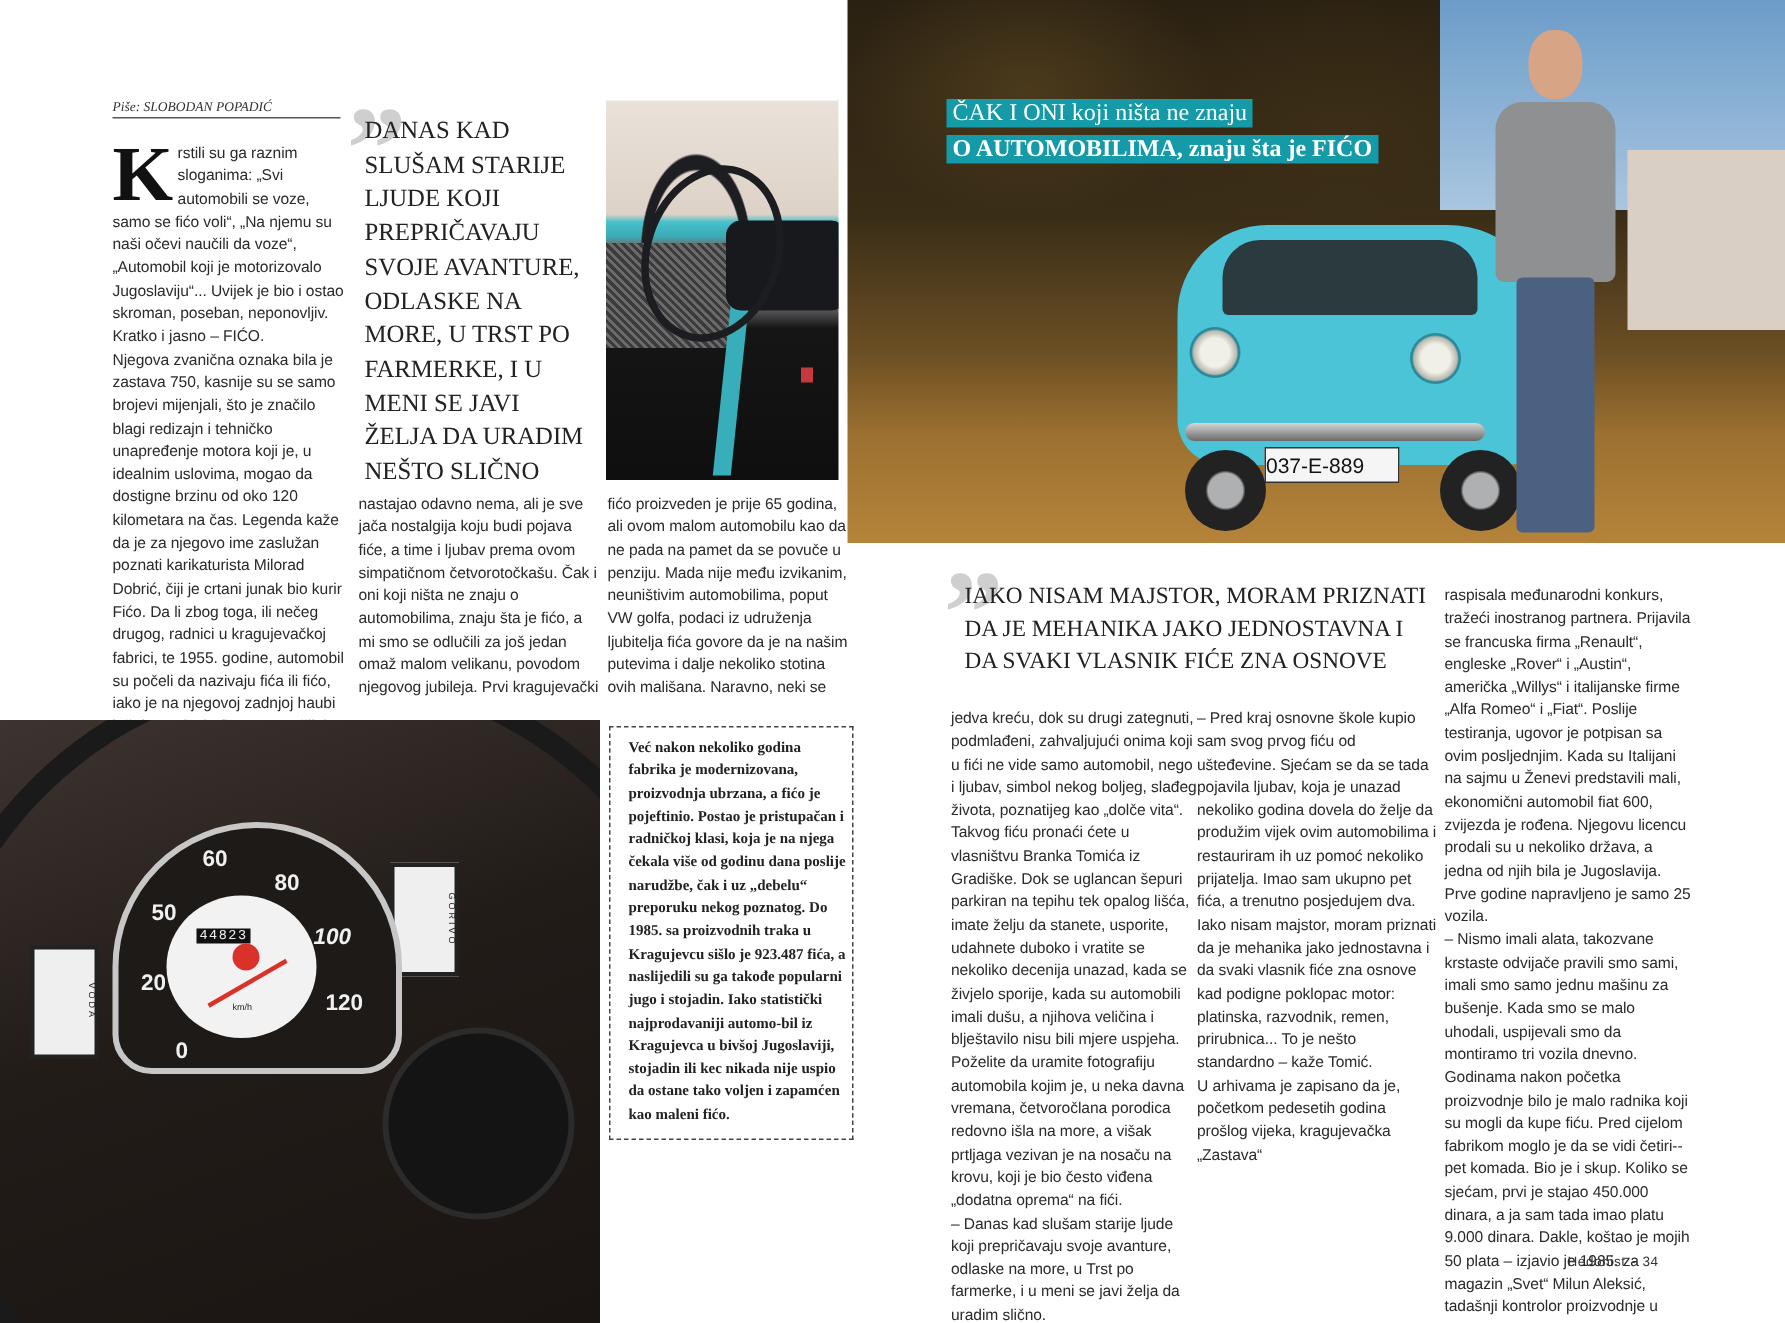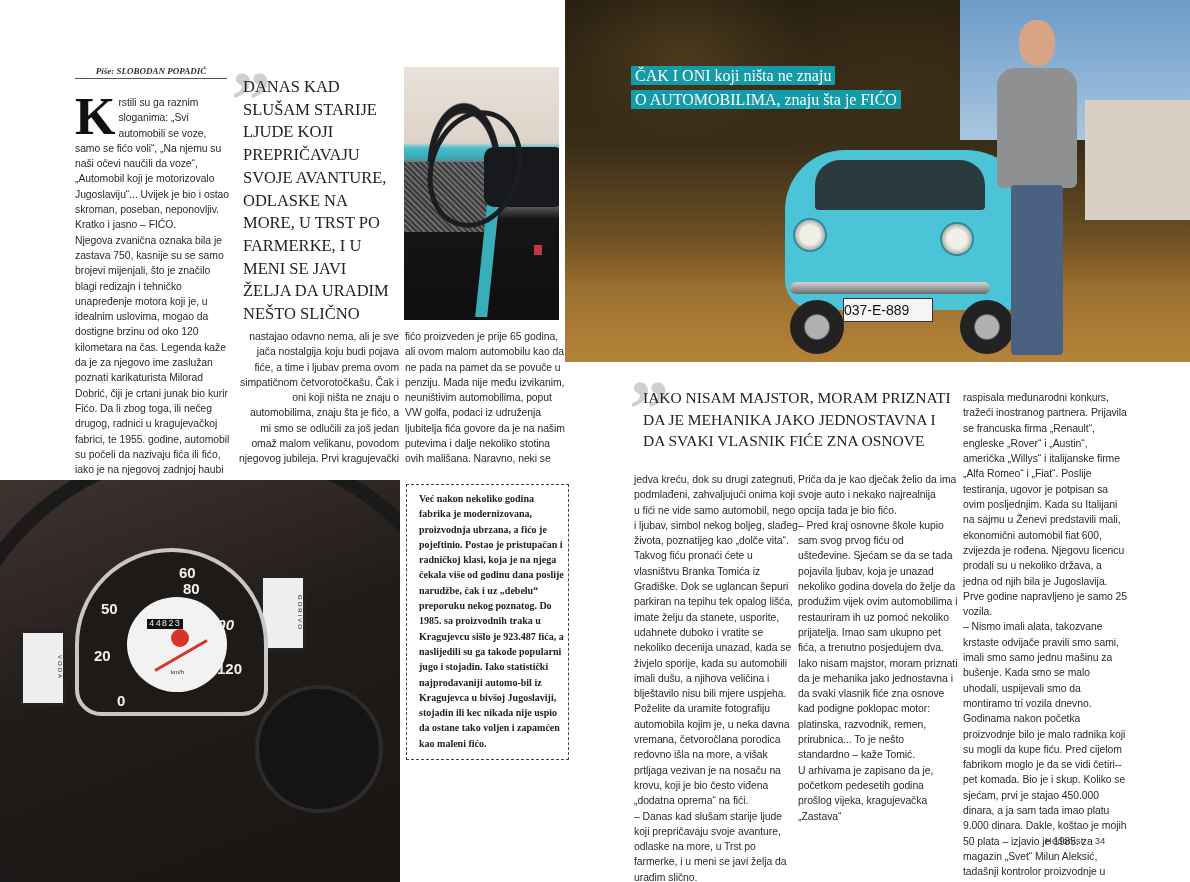--- a/index.html
+++ b/index.html
@@ -1,25 +1,25 @@
 <!DOCTYPE html>
 <html><head>
 <meta charset="utf-8">
 <style>
   html,body{margin:0;padding:0;}
   body{width:1190px;height:882px;position:relative;overflow:hidden;background:#fff;font-family:"Liberation Sans",sans-serif;color:#222;}
   .abs{position:absolute;}
   .body-text{font-size:10.4px;line-height:15.3px;color:#2a2a2a;letter-spacing:-0.05px;}
   .body-text p{margin:0;}
-  .byline{left:75px;top:66px;width:152px;font-family:"Liberation Serif",serif;font-style:italic;font-weight:bold;font-size:9px;border-bottom:1px solid #555;padding-bottom:2px;color:#333;text-align:center;}
+  .byline{left:75px;top:66px;width:152px;font-family:"Liberation Serif",serif;font-style:italic;font-weight:normal;font-size:9px;border-bottom:1px solid #555;padding-bottom:2px;color:#333;}
   .col1{left:75px;top:95px;width:158px;}
   .dropcap{float:left;font-family:"Liberation Serif",serif;font-weight:bold;font-size:52px;line-height:40px;margin:0 3px 0 0;padding-top:2px;color:#111;}
   .pull1{left:243px;top:76px;width:150px;font-family:"Liberation Serif",serif;font-size:16.5px;line-height:22.7px;color:#222;}
   .quote-mark{position:absolute;font-family:"Liberation Serif",serif;font-weight:bold;color:#cfcfcf;font-size:80px;line-height:60px;}
-  .col2{left:239px;top:329px;width:160px;text-align:right;}
+  .col2{left:239px;top:329px;width:160px;}
   .col3{left:405px;top:329px;width:160px;}
   .photo-interior{left:404px;top:67px;width:155px;height:253px;overflow:hidden;
     background:
       radial-gradient(ellipse 40px 70px at 60px 100px, transparent 30px, #1c1e22 31px, #1c1e22 36px, transparent 37px),
       linear-gradient(180deg,#e9e2da 0%,#ddd2c7 30%,#48c0cb 32%,#3aa9b5 36%,#6f6f6f 38%,#5a5a5a 55%,#151515 60%,#0f0f10 100%);}
   .photo-interior .wheel{position:absolute;left:25px;top:42px;width:82px;height:110px;border:5px solid #1c1d21;border-radius:50%;transform:rotate(18deg);}
   .photo-interior .dash{position:absolute;left:80px;top:80px;width:80px;height:60px;background:#18191c;border-radius:10px;}
   .photo-interior .door{position:absolute;left:0;top:95px;width:90px;height:70px;background:repeating-linear-gradient(45deg,#3b3b3b 0 2px,#6b6b6b 2px 4px);}
   .photo-interior .trim{position:absolute;left:78px;top:120px;width:12px;height:130px;background:#38aebb;transform:skewX(-6deg);}
   .photo-interior .tag{position:absolute;left:130px;top:178px;width:8px;height:10px;background:#c23a40;}
@@ -36,21 +36,21 @@
   .photo-hero .bumper{position:absolute;left:225px;top:282px;width:200px;height:12px;background:linear-gradient(#d6d6d6,#6a6a6a);border-radius:6px;}
   .photo-hero .plate{position:absolute;left:278px;top:298px;width:88px;height:22px;background:#f5f5f5;border:1px solid #333;font-family:"Liberation Sans",sans-serif;font-size:14px;line-height:22px;text-align:left;color:#111;}
   .photo-hero .wheel{position:absolute;width:54px;height:54px;border-radius:50%;background:radial-gradient(circle,#aeb0b2 30%,#222 35%);}
   .photo-hero .person{position:absolute;left:432px;top:20px;width:80px;height:340px;}
   .photo-hero .head{position:absolute;left:22px;top:0;width:36px;height:46px;border-radius:45%;background:#d7a585;}
   .photo-hero .torso{position:absolute;left:0;top:48px;width:80px;height:120px;background:#8e9092;border-radius:18px 18px 6px 6px;}
   .photo-hero .legs{position:absolute;left:14px;top:165px;width:52px;height:170px;background:#4b6182;border-radius:4px;}
   .caption-band{left:631px;display:inline-block;background:#159aa8;color:#fff;font-family:"Liberation Serif",serif;font-size:16px;line-height:19px;padding:0 4px;white-space:nowrap;text-align:right;}
   .photo-dash{left:0;top:480px;width:400px;height:402px;overflow:hidden;background:linear-gradient(160deg,#3d3430 0%,#221c19 45%,#1a1512 100%);}
   .gauge{position:absolute;left:75px;top:68px;width:185px;height:160px;border:4px solid #c7c7c7;border-radius:110px 110px 30px 30px;background:#1e1a18;}
-  .gauge-inner{position:absolute;left:48px;top:45px;width:100px;height:95px;border-radius:50%;background:#f2f2f2;}
+  .gauge-inner{position:absolute;left:32px;top:45px;width:100px;height:95px;border-radius:50%;background:#f2f2f2;}
   .gauge-num{position:absolute;color:#f0f0f0;font-family:"Liberation Sans",sans-serif;font-size:15px;font-weight:bold;}
   .odometer{position:absolute;left:20px;top:22px;background:#111;color:#eee;font-family:"Liberation Mono",monospace;font-size:9px;padding:0 2px;letter-spacing:1px;}
   .kmh{position:absolute;left:44px;top:72px;font-size:6px;color:#222;}
   .needle{position:absolute;left:20px;top:42px;width:60px;height:3px;background:#d9322a;transform:rotate(-30deg);transform-origin:right center;}
   .hub{position:absolute;left:44px;top:32px;width:18px;height:18px;border-radius:50%;background:#d9322a;}
   .side-gauge{position:absolute;background:#efefef;border:3px solid #222;font-size:6px;color:#222;writing-mode:vertical-rl;text-align:center;letter-spacing:2px;}
   .steering-hub{position:absolute;left:255px;top:205px;width:120px;height:120px;border-radius:50%;background:#141414;border:4px solid #2b2b2b;}
   .steering-rim{position:absolute;left:-60px;top:-40px;width:520px;height:520px;border-radius:50%;border:14px solid #1a1a1a;}
   .infobox{left:406px;top:484px;width:149px;border:1.5px dashed #444;padding:6px 0 8px 12px;}
   .infobox h3{margin:0 0 6px 0;font-family:"Liberation Serif",serif;font-weight:bold;color:#159aa8;font-size:15.5px;line-height:14.5px;}
@@ -100,31 +100,31 @@
   <div class="wheel" style="left:225px;top:300px;"></div>
   <div class="wheel" style="left:395px;top:300px;"></div>
   <div class="person">
     <div class="head"></div>
     <div class="torso"></div>
     <div class="legs"></div>
   </div>
 </div>
 
 <div class="abs caption-band" style="top:66px;">ČAK I ONI koji ništa ne znaju</div>
-<div class="abs caption-band" style="top:90px;">O AUTOMOBILIMA, znaju šta je FIĆO</div>
+<div class="abs caption-band" style="top:90px;font-weight:bold;">O AUTOMOBILIMA, znaju šta je FIĆO</div>
 
 <div class="abs photo-dash">
   <div class="steering-rim"></div>
   <div class="side-gauge" style="left:20px;top:150px;width:40px;height:70px;">VODA</div>
   <div class="side-gauge" style="left:260px;top:95px;width:40px;height:70px;">GORIVO</div>
   <div class="gauge">
     <span class="gauge-num" style="left:38px;top:140px;">0</span>
     <span class="gauge-num" style="left:15px;top:95px;">20</span>
     <span class="gauge-num" style="left:22px;top:48px;">50</span>
-    <span class="gauge-num" style="left:56px;top:12px;margin-left:44px;">60</span>
+    <span class="gauge-num" style="left:56px;top:12px;">60</span>
     <span class="gauge-num" style="left:104px;top:28px;">80</span>
     <span class="gauge-num" style="left:130px;top:64px;font-style:italic;">100</span>
     <span class="gauge-num" style="left:138px;top:108px;">120</span>
     <div class="gauge-inner">
       <span class="odometer">44823</span>
       <div class="needle"></div>
       <div class="hub"></div>
       <span class="kmh">km/h</span>
     </div>
   </div>
@@ -138,21 +138,20 @@
 <div class="abs pull2">
   <span class="quote-mark" style="left:-14px;top:-8px;">”</span>
   <div style="position:relative;">IAKO NISAM MAJSTOR, MORAM PRIZNATI DA JE MEHANIKA JAKO JEDNOSTAVNA I DA SVAKI VLASNIK FIĆE ZNA OSNOVE</div>
 </div>
 
 <div class="abs body-text col4">
   <p>jedva kreću, dok su drugi zategnuti, podmlađeni, zahvaljujući onima koji u fići ne vide samo automobil, nego i ljubav, simbol nekog boljeg, slađeg života, poznatijeg kao „dolče vita“. Takvog fiću pronaći ćete u vlasništvu Branka Tomića iz Gradiške. Dok se uglancan šepuri parkiran na tepihu tek opalog lišća, imate želju da stanete, usporite, udahnete duboko i vratite se nekoliko decenija unazad, kada se živjelo sporije, kada su automobili imali dušu, a njihova veličina i blještavilo nisu bili mjere uspjeha. Poželite da uramite fotografiju automobila kojim je, u neka davna vremana, četvoročlana porodica redovno išla na more, a višak prtljaga vezivan je na nosaču na krovu, koji je bio često viđena „dodatna oprema“ na fići.</p>
   <p>– Danas kad slušam starije ljude koji prepričavaju svoje avanture, odlaske na more, u Trst po farmerke, i u meni se javi želja da uradim slično.</p>
 </div>
 <div class="abs body-text col5">
-  <p>Priča da je kao dječak želio da ima svoje auto i nekako najrealnija opcija tada je bio fićo.</p>
   <p>– Pred kraj osnovne škole kupio sam svog prvog fiću od ušteđevine. Sjećam se da se tada pojavila ljubav, koja je unazad nekoliko godina dovela do želje da produžim vijek ovim automobilima i restauriram ih uz pomoć nekoliko prijatelja. Imao sam ukupno pet fića, a trenutno posjedujem dva. Iako nisam majstor, moram priznati da je mehanika jako jednostavna i da svaki vlasnik fiće zna osnove kad podigne poklopac motor: platinska, razvodnik, remen, prirubnica... To je nešto standardno – kaže Tomić.</p>
   <p>U arhivama je zapisano da je, početkom pedesetih godina prošlog vijeka,  kragujevačka „Zastava“</p>
 </div>
 <div class="abs body-text col6">
   <p>raspisala međunarodni konkurs, tražeći inostranog partnera. Prijavila se francuska firma „Renault“, engleske „Rover“ i „Austin“, američka „Willys“ i italijanske firme „Alfa Romeo“ i „Fiat“. Poslije testiranja, ugovor je potpisan sa ovim posljednjim. Kada su Italijani na sajmu u Ženevi predstavili mali, ekonomični automobil fiat 600, zvijezda je rođena. Njegovu licencu prodali su u nekoliko država, a jedna od njih bila je Jugoslavija. Prve godine napravljeno je samo 25 vozila.</p>
   <p>– Nismo imali alata, takozvane krstaste odvijače pravili smo sami, imali smo samo jednu mašinu za bušenje. Kada smo se malo uhodali, uspijevali smo da montiramo tri vozila dnevno. Godinama nakon početka proizvodnje bilo je malo radnika koji su mogli da kupe fiću. Pred cijelom fabrikom moglo je da se vidi četiri--pet komada. Bio je i skup. Koliko se sjećam, prvi je stajao 450.000 dinara, a ja sam tada imao platu 9.000 dinara. Dakle, koštao je mojih 50 plata – izjavio je 1985. za magazin „Svet“ Milun Aleksić, tadašnji kontrolor proizvodnje u „Zastavi“.</p>
 </div>
 
 <div class="abs footer">
   <span>Hedonist</span>

